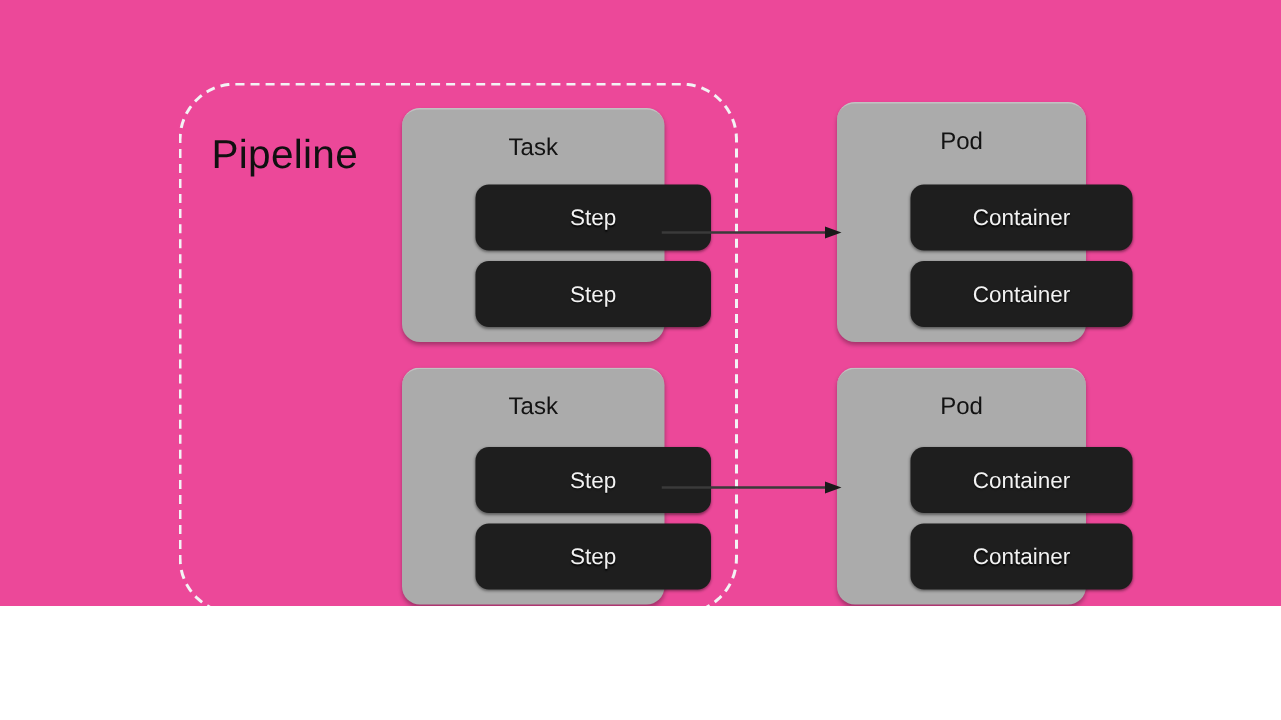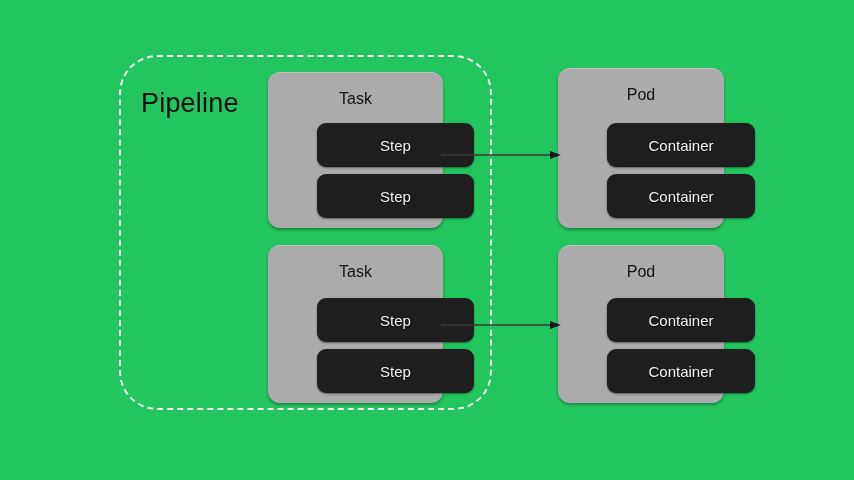--- a/index.html
+++ b/index.html
@@ -7,22 +7,22 @@
     margin: 0;
     padding: 0;
     background: #ffffff;
   }
   body {
     font-family: "Liberation Sans", sans-serif;
   }
   #canvas {
     position: relative;
     width: 854px;
-    height: 480px;
-    background: #22c55e;
+    height: 404px;
+    background: #ec4899;
     overflow: hidden;
   }
 
   
   .pipeline-boundary {
     position: absolute;
     left: 119px;
     top: 55px;
     width: 373px;
     height: 355px;

